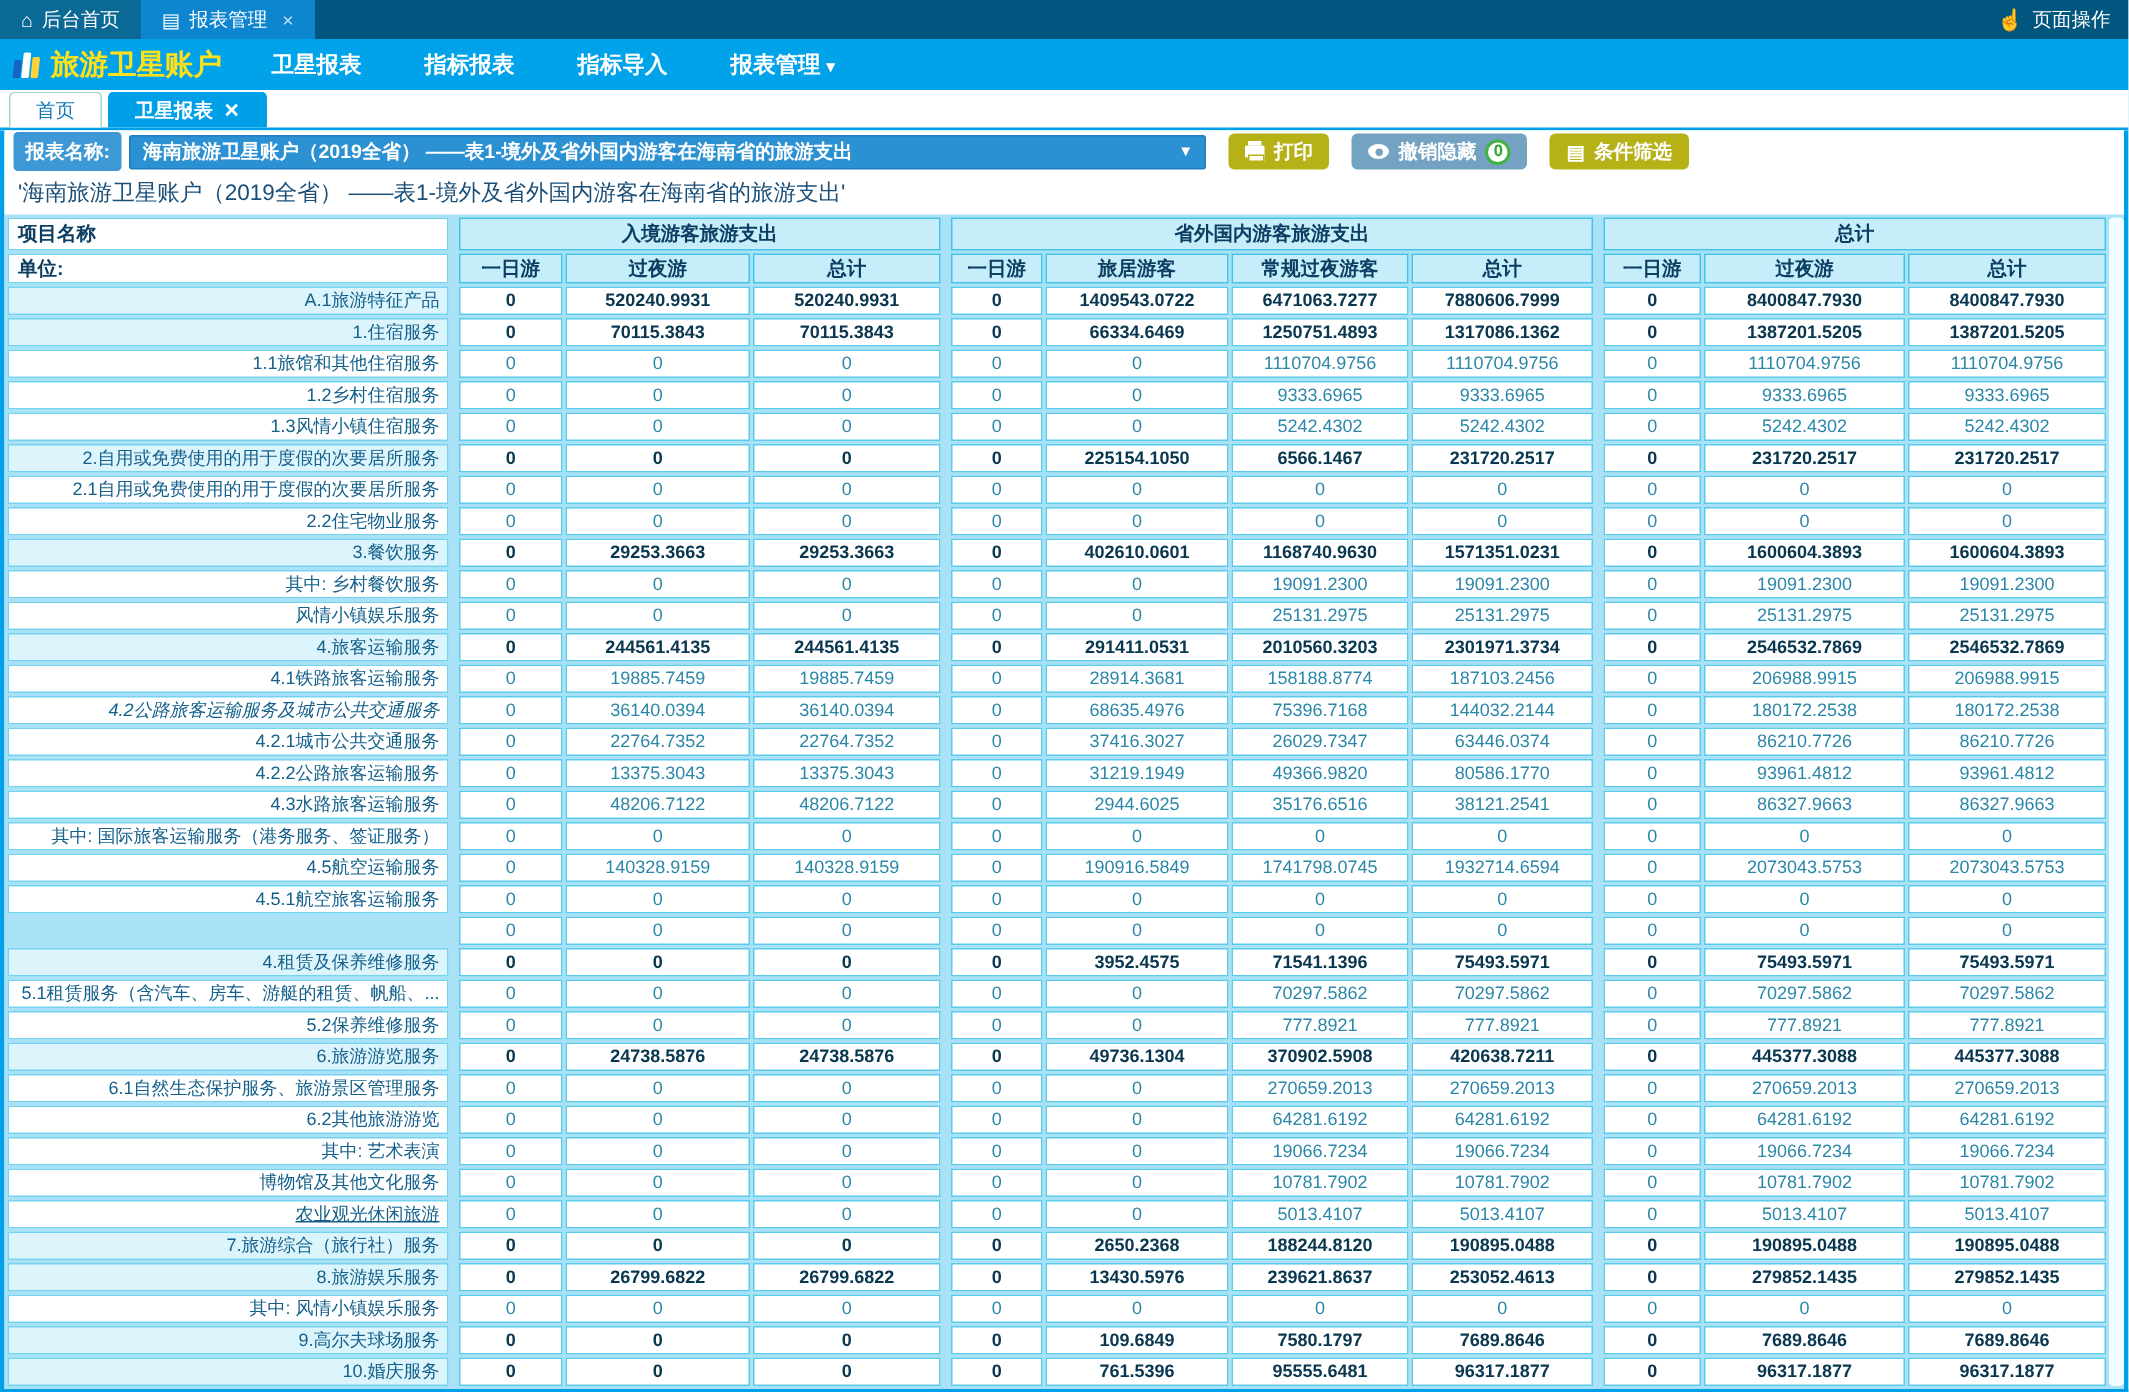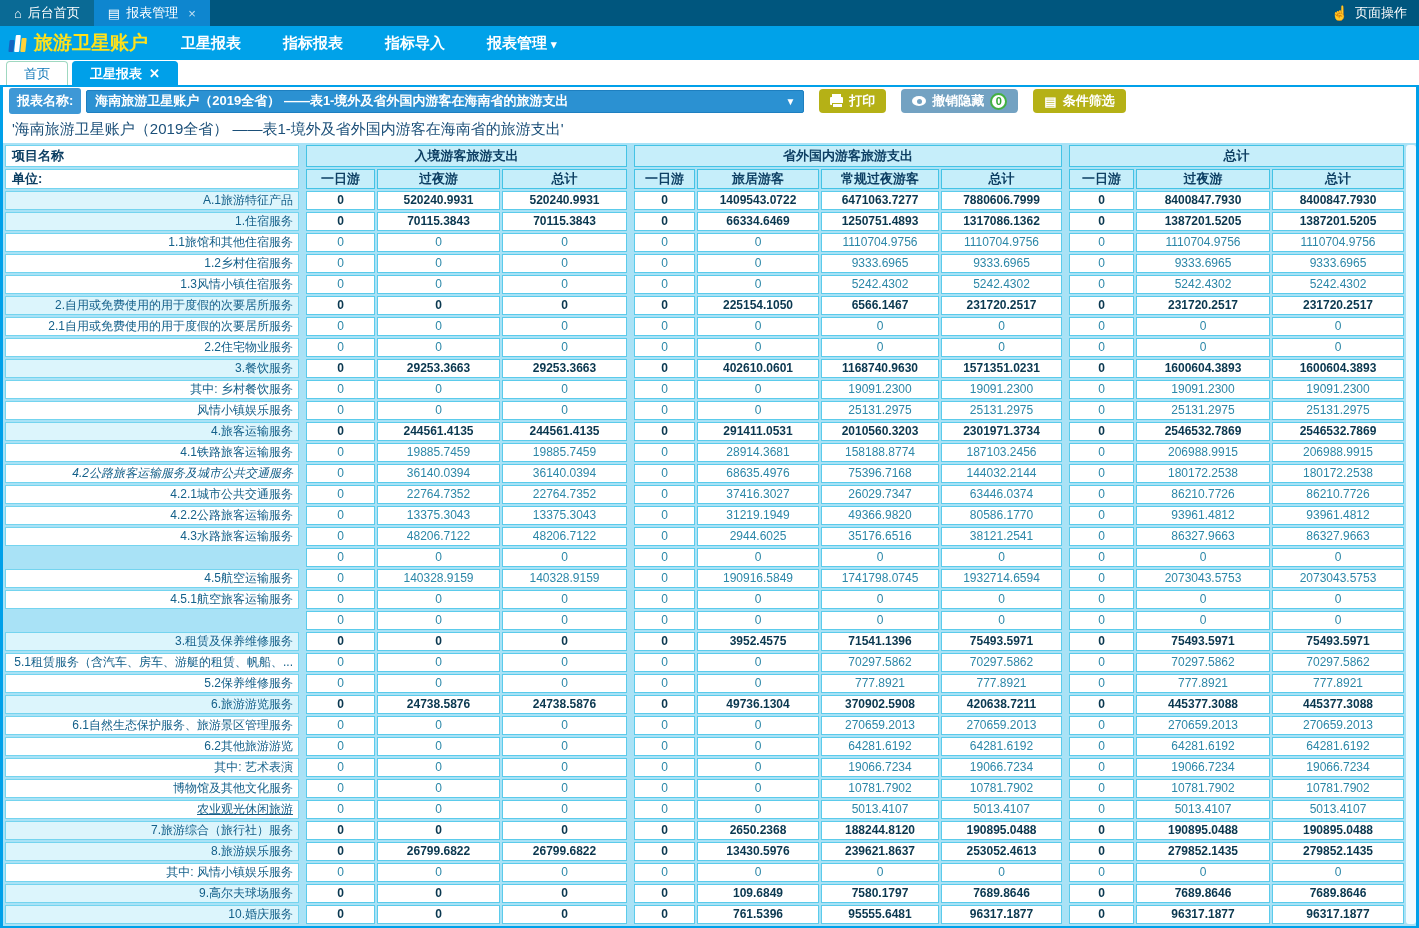--- a/index.html
+++ b/index.html
@@ -336,20 +336,21 @@
       <div class="cell value" style="grid-area: 19 / 3;">0</div>
       <div class="cell value" style="grid-area: 19 / 4;">48206.7122</div>
       <div class="cell value" style="grid-area: 19 / 5;">48206.7122</div>
       <div class="cell value" style="grid-area: 19 / 7;">0</div>
       <div class="cell value" style="grid-area: 19 / 8;">2944.6025</div>
       <div class="cell value" style="grid-area: 19 / 9;">35176.6516</div>
       <div class="cell value" style="grid-area: 19 / 10;">38121.2541</div>
       <div class="cell value" style="grid-area: 19 / 12;">0</div>
       <div class="cell value" style="grid-area: 19 / 13;">86327.9663</div>
       <div class="cell value" style="grid-area: 19 / 14;">86327.9663</div>
+      <div class="cell label" style="grid-area: 20 / 1;">其中: 国际旅客运输服务（港务服务、签证服务）</div>
       <div class="cell value" style="grid-area: 20 / 3;">0</div>
       <div class="cell value" style="grid-area: 20 / 4;">0</div>
       <div class="cell value" style="grid-area: 20 / 5;">0</div>
       <div class="cell value" style="grid-area: 20 / 7;">0</div>
       <div class="cell value" style="grid-area: 20 / 8;">0</div>
       <div class="cell value" style="grid-area: 20 / 9;">0</div>
       <div class="cell value" style="grid-area: 20 / 10;">0</div>
       <div class="cell value" style="grid-area: 20 / 12;">0</div>
       <div class="cell value" style="grid-area: 20 / 13;">0</div>
       <div class="cell value" style="grid-area: 20 / 14;">0</div>
@@ -378,21 +379,21 @@
       <div class="cell value" style="grid-area: 23 / 3;">0</div>
       <div class="cell value" style="grid-area: 23 / 4;">0</div>
       <div class="cell value" style="grid-area: 23 / 5;">0</div>
       <div class="cell value" style="grid-area: 23 / 7;">0</div>
       <div class="cell value" style="grid-area: 23 / 8;">0</div>
       <div class="cell value" style="grid-area: 23 / 9;">0</div>
       <div class="cell value" style="grid-area: 23 / 10;">0</div>
       <div class="cell value" style="grid-area: 23 / 12;">0</div>
       <div class="cell value" style="grid-area: 23 / 13;">0</div>
       <div class="cell value" style="grid-area: 23 / 14;">0</div>
-      <div class="cell label boldrow" style="grid-area: 24 / 1;">3.租赁及保养维修服务</div>
+      <div class="cell label boldrow" style="grid-area: 24 / 1;">4.租赁及保养维修服务</div>
       <div class="cell value boldrow" style="grid-area: 24 / 3;">0</div>
       <div class="cell value boldrow" style="grid-area: 24 / 4;">0</div>
       <div class="cell value boldrow" style="grid-area: 24 / 5;">0</div>
       <div class="cell value boldrow" style="grid-area: 24 / 7;">0</div>
       <div class="cell value boldrow" style="grid-area: 24 / 8;">3952.4575</div>
       <div class="cell value boldrow" style="grid-area: 24 / 9;">71541.1396</div>
       <div class="cell value boldrow" style="grid-area: 24 / 10;">75493.5971</div>
       <div class="cell value boldrow" style="grid-area: 24 / 12;">0</div>
       <div class="cell value boldrow" style="grid-area: 24 / 13;">75493.5971</div>
       <div class="cell value boldrow" style="grid-area: 24 / 14;">75493.5971</div>

